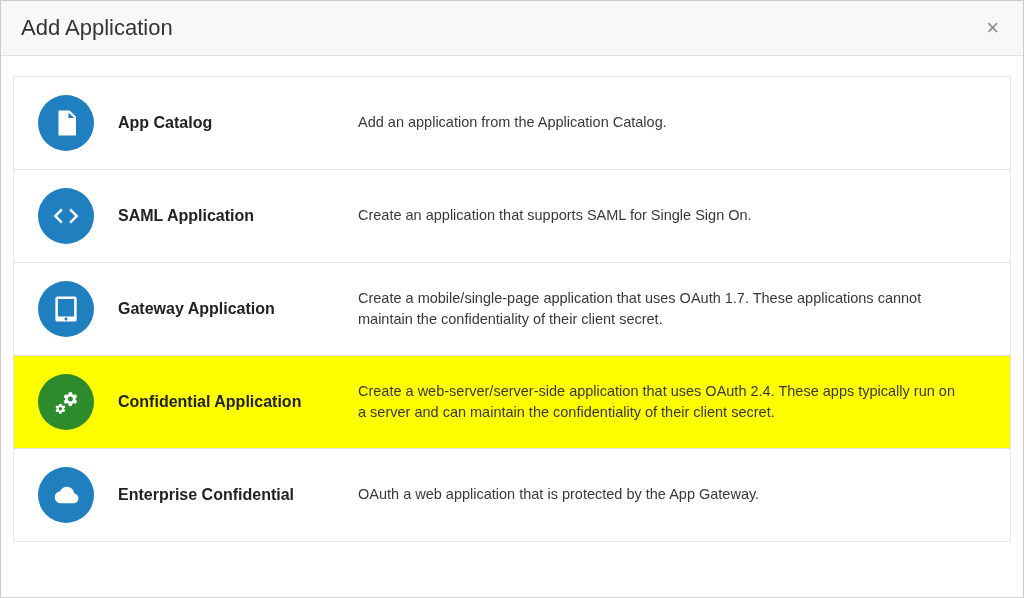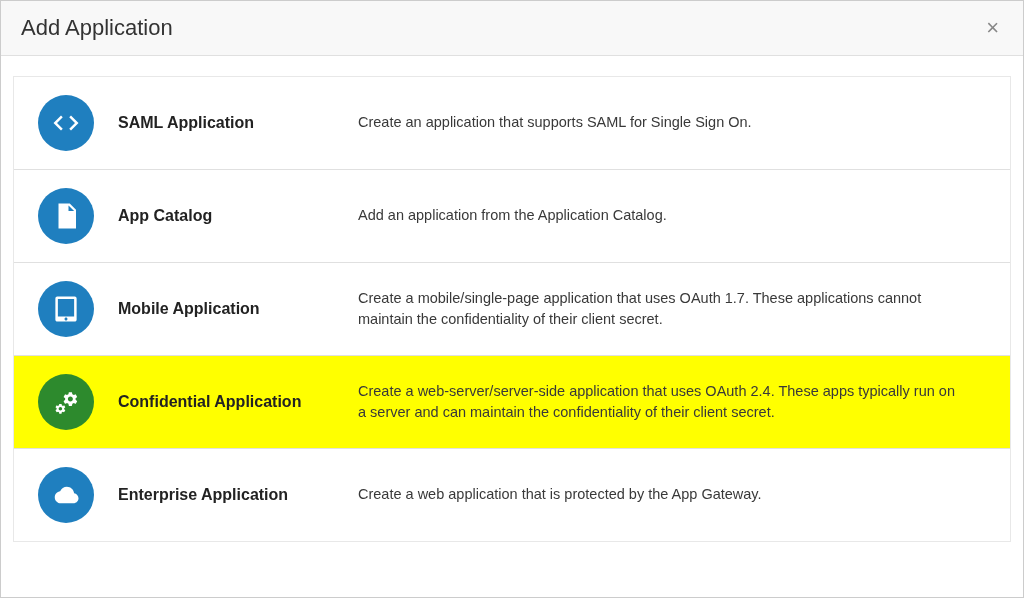--- a/index.html
+++ b/index.html
@@ -105,62 +105,62 @@
     <div class="close-btn">
       <span>×</span>
     </div>
   </div>
   <div class="dialog-body">
     <div class="options-container">
 
       <div class="option-row">
         <div class="icon-circle">
           <svg viewBox="0 0 24 24">
+              <path d="M6 2h9l5 5v15H6V2zm8 1.5V8h4.5L14 3.5zM8 12h10v1.5H8V12zm0 3h10v1.5H8V15z"></path>
+            </svg>
+        </div>
+        <div class="option-label">App Catalog</div>
+        <div class="option-desc">Add an application from the Application Catalog.</div>
+      </div>
+
+      <div class="option-row">
+        <div class="icon-circle">
+          <svg viewBox="0 0 24 24">
               <path d="M9.4 16.6 4.8 12l4.6-4.6L8 6l-6 6 6 6 1.4-1.4zM14.6 16.6 19.2 12l-4.6-4.6L16 6l6 6-6 6-1.4-1.4z"></path>
             </svg>
         </div>
         <div class="option-label">SAML Application</div>
         <div class="option-desc">Create an application that supports SAML for Single Sign On.</div>
       </div>
 
       <div class="option-row">
         <div class="icon-circle">
           <svg viewBox="0 0 24 24">
-              <path d="M6 2h9l5 5v15H6V2zm8 1.5V8h4.5L14 3.5zM8 12h10v1.5H8V12zm0 3h10v1.5H8V15z"></path>
-            </svg>
-        </div>
-        <div class="option-label">App Catalog</div>
-        <div class="option-desc">Add an application from the Application Catalog.</div>
-      </div>
-
-      <div class="option-row">
-        <div class="icon-circle">
-          <svg viewBox="0 0 24 24">
               <path d="M5 2h14c.8 0 1.5.7 1.5 1.5v17c0 .8-.7 1.5-1.5 1.5H5c-.8 0-1.5-.7-1.5-1.5v-17C3.5 2.7 4.2 2 5 2zm.5 2v14h13V4h-13zM12 21.2c.7 0 1.2-.5 1.2-1.2s-.5-1.2-1.2-1.2-1.2.5-1.2 1.2.5 1.2 1.2 1.2z"></path>
             </svg>
         </div>
-        <div class="option-label">Mobile Application</div>
+        <div class="option-label">Gateway Application</div>
         <div class="option-desc">Create a mobile/single-page application that uses OAuth 1.7. These applications cannot maintain the confidentiality of their client secret.</div>
       </div>
 
       <div class="option-row highlighted">
         <div class="icon-circle">
           <svg viewBox="0 0 24 24">
               <path d="M14.5 4.2c-.15 0-.28.1-.3.25l-.25 1.4c-.4.15-.75.35-1.1.6l-1.3-.55c-.15-.05-.3 0-.38.12l-1 1.75c-.08.13-.05.3.07.4l1.1.9c-.03.2-.05.4-.05.6s.02.4.05.6l-1.1.9c-.12.1-.15.27-.07.4l1 1.75c.08.12.23.17.38.12l1.3-.55c.35.25.7.45 1.1.6l.25 1.4c.02.15.15.25.3.25h2c.15 0 .28-.1.3-.25l.25-1.4c.4-.15.75-.35 1.1-.6l1.3.55c.15.05.3 0 .38-.12l1-1.75c.08-.13.05-.3-.07-.4l-1.1-.9c.03-.2.05-.4.05-.6s-.02-.4-.05-.6l1.1-.9c.12-.1.15-.27.07-.4l-1-1.75c-.08-.12-.23-.17-.38-.12l-1.3.55c-.35-.25-.7-.45-1.1-.6l-.25-1.4c-.02-.15-.15-.25-.3-.25h-2zm1 3.3c1.1 0 2 .9 2 2s-.9 2-2 2-2-.9-2-2 .9-2 2-2zM6.8 13.5c-.1 0-.2.07-.22.18l-.18 1c-.28.1-.54.25-.78.43l-.93-.4c-.1-.04-.21 0-.27.1l-.72 1.25c-.06.1-.04.22.05.29l.78.64c-.02.14-.04.28-.04.43s.02.29.04.43l-.78.64c-.09.07-.11.19-.05.29l.72 1.25c.06.1.17.13.27.1l.93-.4c.24.18.5.33.78.43l.18 1c.02.11.12.18.22.18h1.44c.1 0 .2-.07.22-.18l.18-1c.28-.1.54-.25.78-.43l.93.4c.1.04.21 0 .27-.1l.72-1.25c.06-.1.04-.22-.05-.29l-.78-.64c.02-.14.04-.28.04-.43s-.02-.29-.04-.43l.78-.64c.09-.07.11-.19.05-.29l-.72-1.25c-.06-.1-.17-.13-.27-.1l-.93.4c-.24-.18-.5-.33-.78-.43l-.18-1c-.02-.11-.12-.18-.22-.18H6.8zm.72 2.4c.77 0 1.4.63 1.4 1.4s-.63 1.4-1.4 1.4-1.4-.63-1.4-1.4.63-1.4 1.4-1.4z"></path>
             </svg>
         </div>
         <div class="option-label">Confidential Application</div>
         <div class="option-desc">Create a web-server/server-side application that uses OAuth 2.4. These apps typically run on a server and can maintain the confidentiality of their client secret.</div>
       </div>
 
       <div class="option-row">
         <div class="icon-circle">
           <svg viewBox="0 0 24 24">
               <path d="M18.5 10.5c-.3-2.9-2.8-5.2-5.8-5.2-2.4 0-4.5 1.5-5.4 3.6-2.4.3-4.3 2.3-4.3 4.8 0 2.7 2.2 4.9 4.9 4.9h10.1c2.2 0 4-1.8 4-4 0-2.1-1.6-3.8-3.5-4.1zM10 13h1.5v3h3v-3H16l-3-3-3 3z"></path>
             </svg>
         </div>
-        <div class="option-label">Enterprise Application</div>
-        <div class="option-desc">Create a web application that is protected by the App Gateway.</div>
+        <div class="option-label">Enterprise Confidential</div>
+        <div class="option-desc">OAuth a web application that is protected by the App Gateway.</div>
       </div>
 
     </div>
   </div>
 </div>
 
 </body></html>

